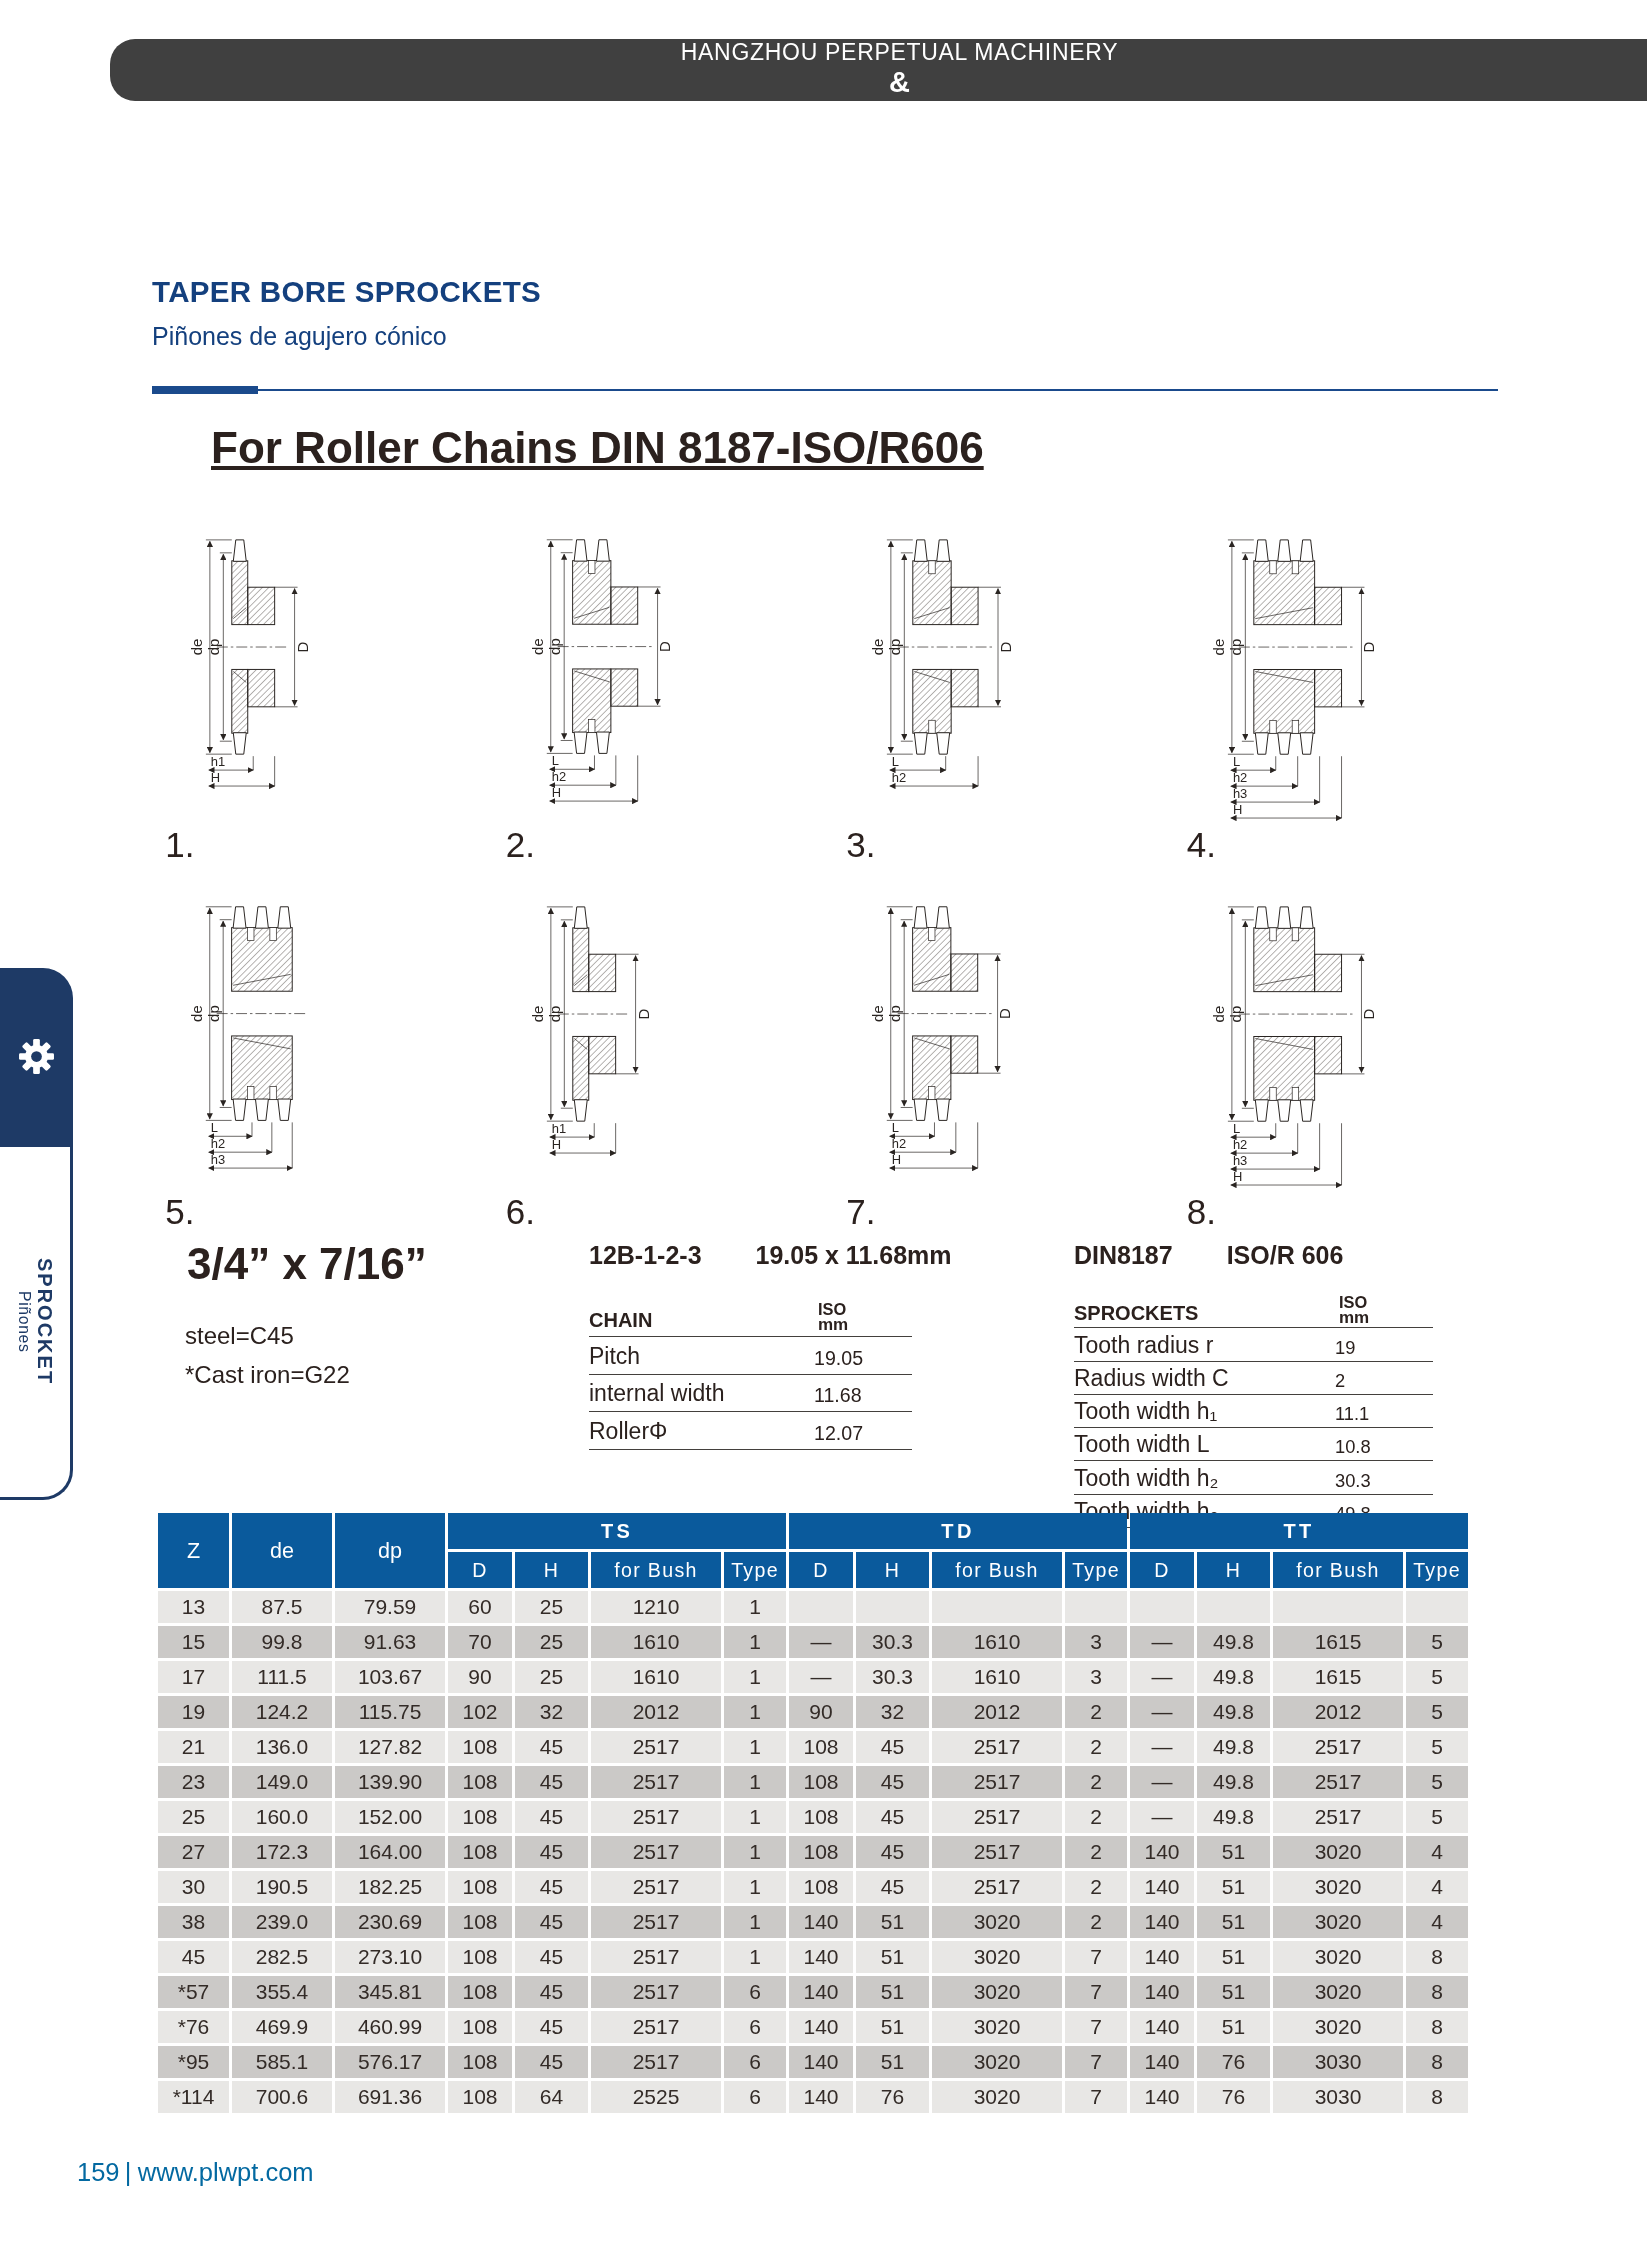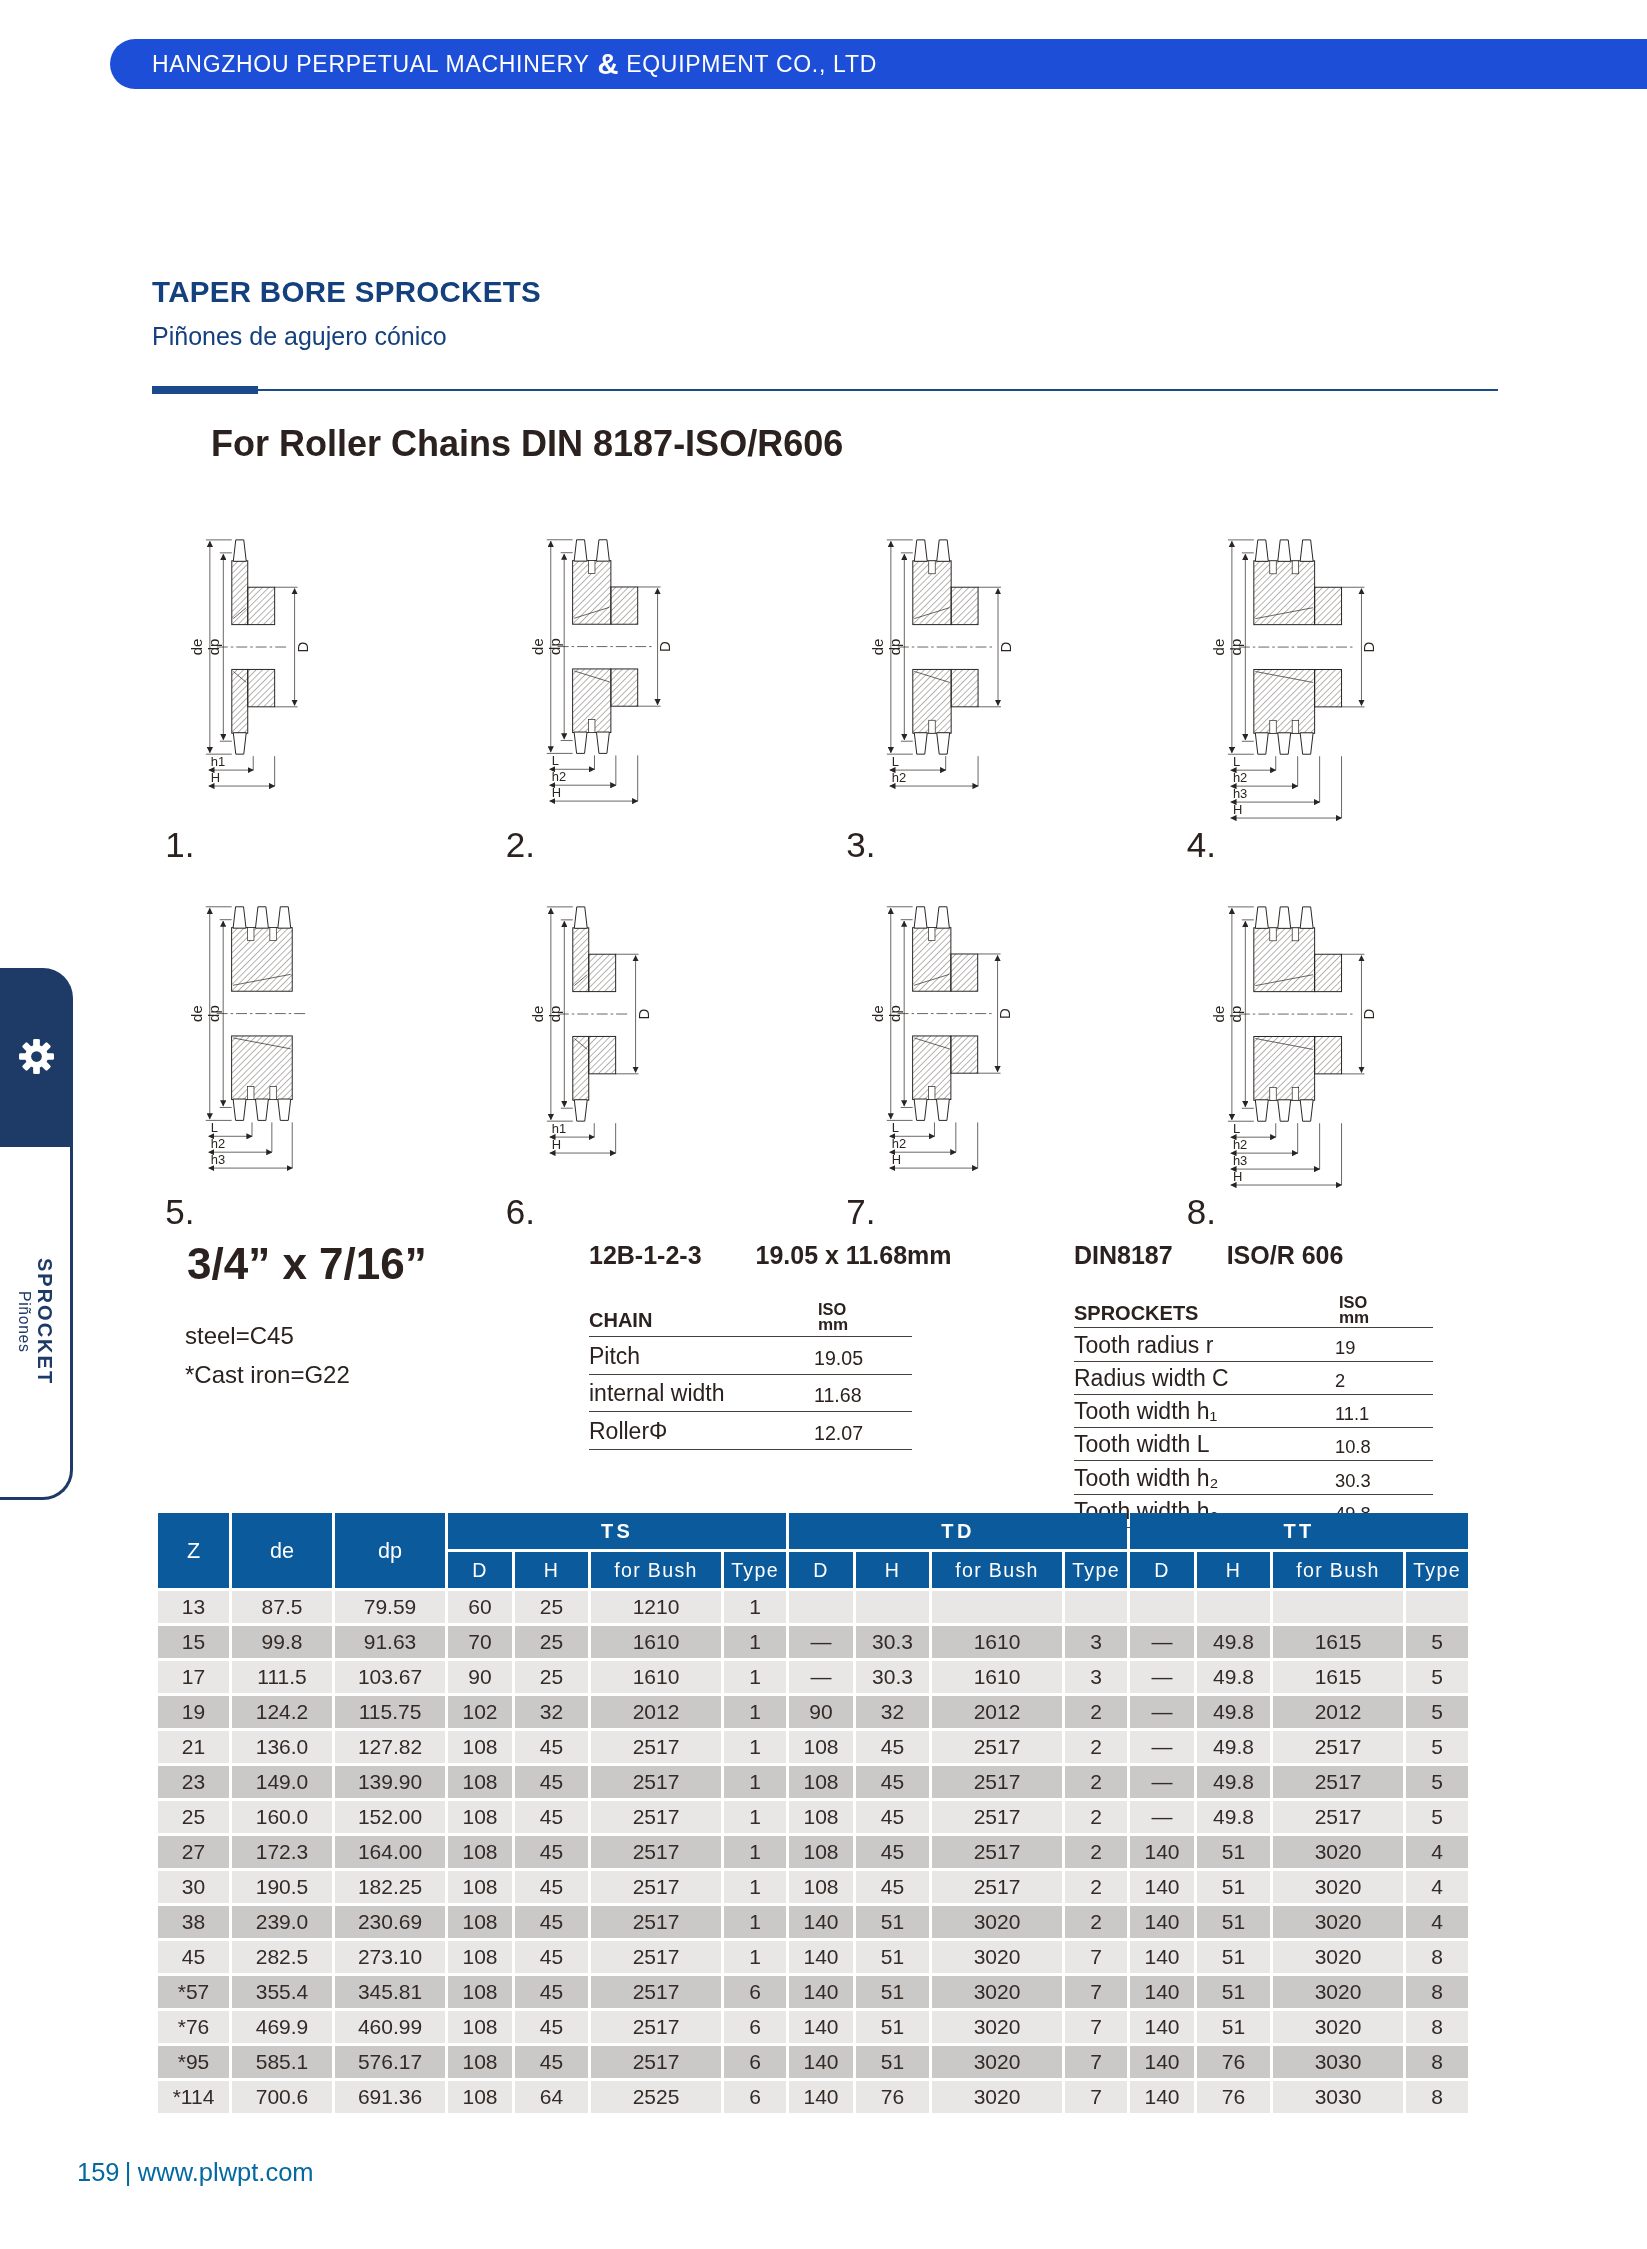--- a/index.html
+++ b/index.html
@@ -1,32 +1,32 @@
 <!DOCTYPE html>
 <html style="font-size:10.5px"><head>
 <meta charset="utf-8">
 <style>
   html,body{margin:0;padding:0;background:#ffffff;}
   #page{position:relative;width:1647px;height:2250px;background:#ffffff;overflow:hidden;
         font-family:"Liberation Sans", sans-serif;color:#2b211e;}
 
   
-  .banner{position:absolute;left:110px;top:39px;width:1537px;height:50px;background:#1d4ed8;
+  .banner{position:absolute;left:110px;top:39px;width:1537px;height:62px;background:#404040;
           border-radius:25px 0 0 25px;display:flex;align-items:center;padding-left:42px;
-          box-sizing:border-box;color:#ffffff;white-space:nowrap;}
+          box-sizing:border-box;color:#ffffff;white-space:nowrap;flex-direction:column;}
   .banner .co1,.banner .co2{font-size:23px;letter-spacing:0.7px;}
   .banner .amp{font-size:29px;font-weight:bold;margin:0 7.9px;}
 
   
   .section-title{position:absolute;left:152px;top:275px;font-size:29.5px;font-weight:bold;color:#14407e;letter-spacing:0.3px;}
   .section-subtitle{position:absolute;left:152px;top:322px;font-size:25px;color:#14407e;}
   .rule{position:absolute;left:152px;top:389px;width:1346px;height:2px;background:#1a4a8c;}
   .rule-accent{position:absolute;left:152px;top:386px;width:106px;height:7.9px;background:#1a4a8c;}
 
-  .main-title{position:absolute;left:211px;top:423px;font-size:36px;font-weight:bold;color:#2b211e;}
+  .main-title{position:absolute;left:211px;top:423px;font-size:44px;font-weight:bold;color:#2b211e;text-decoration:underline;}
 
   
   #drawings-grid{position:absolute;left:156px;top:501px;width:1362px;height:734px;
                  display:grid;grid-template-columns:repeat(4,1fr);grid-template-rows:1fr 1fr;}
   .drawing{position:relative;}
   .drawing svg{position:absolute;left:17px;top:3.9px;}
   .drawing-num{position:absolute;left:9.2px;bottom:2.6px;font-size:35px;color:#2b211e;}
 
   
   .sidebar-tab{position:absolute;left:0;top:968px;width:73px;height:537px;}

